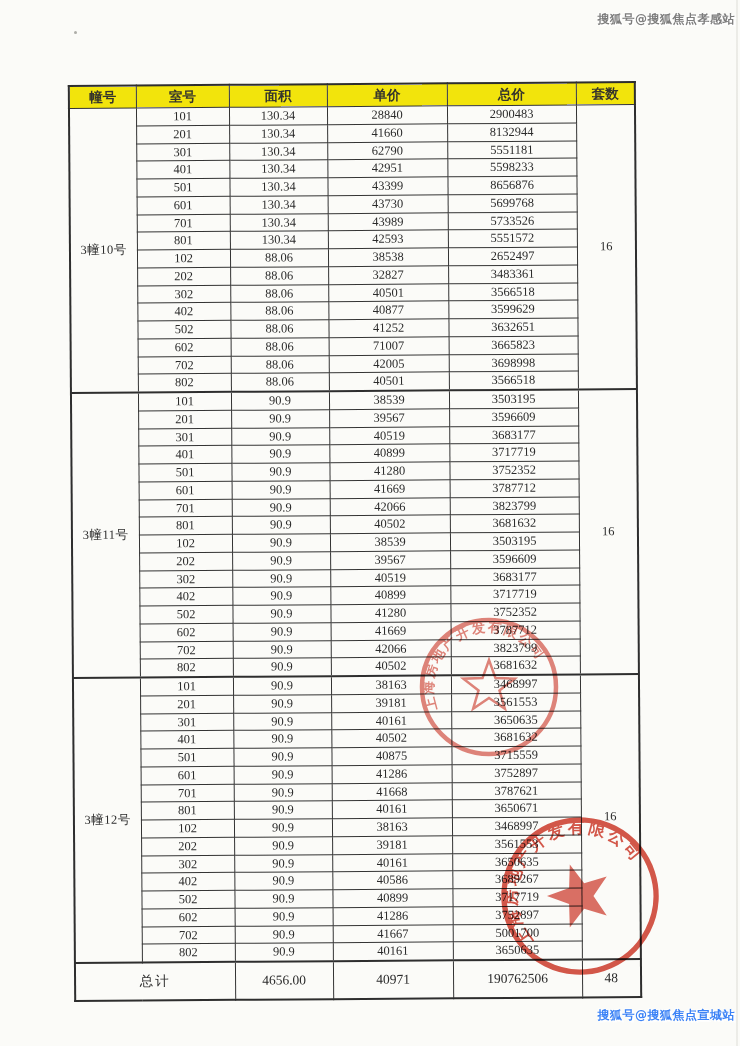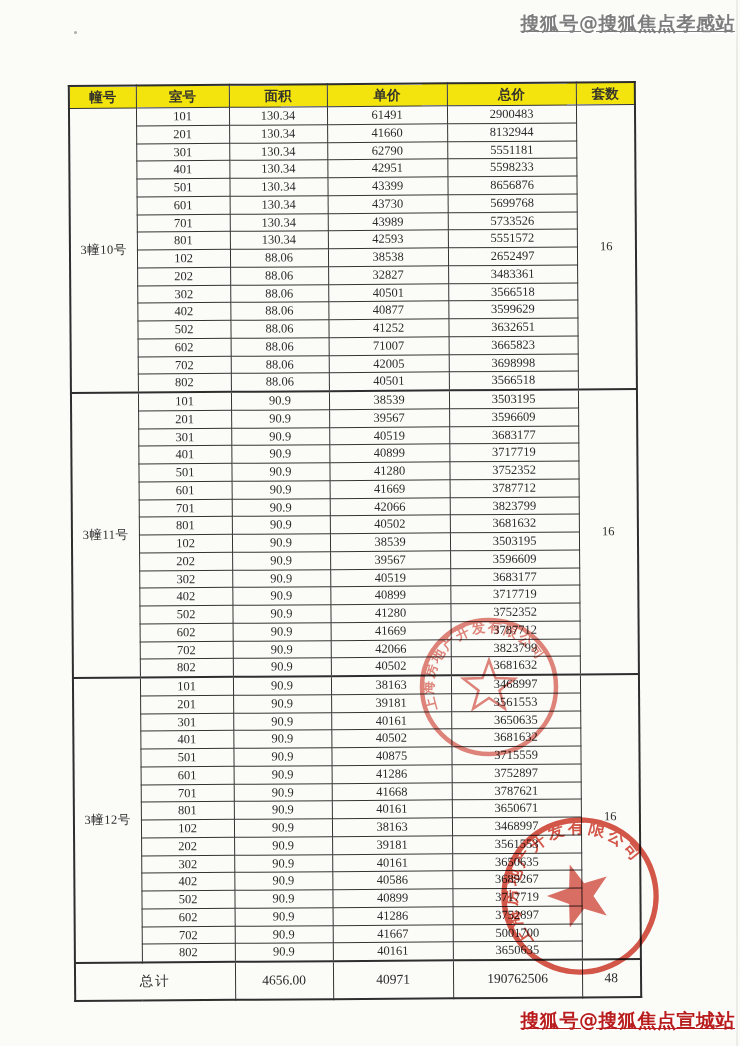--- a/index.html
+++ b/index.html
@@ -12,27 +12,26 @@
   
   .scan-edge{position:absolute;right:2px;top:0;width:2px;height:100%;
     background:linear-gradient(to bottom,#e9e9e4,#dddcd6 40%,#e9e9e4);opacity:.8;}
   .scan-speck{position:absolute;left:74px;top:31px;width:3px;height:3px;
     background:#9a9a94;border-radius:50%;opacity:.8;}
 
   
   .wm{
     position:absolute;right:5px;
     font-family:"DejaVu Sans","Liberation Sans",sans-serif;
-    font-weight:bold;font-size:19px;letter-spacing:.5px;color:#7d7d7d;
+    font-weight:bold;font-size:12px;letter-spacing:.5px;color:#7d7d7d;
     text-shadow:1px 1px 0 #ffffff,2px 2px 1px rgba(255,255,255,.9),-1px -1px 0 rgba(255,255,255,.7);
     white-space:nowrap;
-    text-decoration:underline;
   }
   .wm-top{top:11px;}
-  .wm-bottom{bottom:12px;color:#b91c1c;}
+  .wm-bottom{bottom:22px;color:#3b82f6;}
 
   
   .table-wrap{
     position:absolute;left:71px;top:83px;width:566px;
     transform:rotate(-0.4deg);transform-origin:50% 50%;
   }
   table.price{
     border-collapse:collapse;table-layout:fixed;width:566px;
     border:2px solid #2e2e2e;
   }
@@ -84,21 +83,21 @@
         <th>单价</th>
         <th>总价</th>
         <th>套数</th>
       </tr>
     </thead>
     <tbody>
         <tr>
           <td rowspan="16" class="bldg">3幢10号</td>
           <td>101</td>
           <td>130.34</td>
-          <td>61491</td>
+          <td>28840</td>
           <td>2900483</td>
           <td rowspan="16" class="units">16</td>
         </tr>
         <tr>
           <td>201</td>
           <td>130.34</td>
           <td>41660</td>
           <td>8132944</td>
         </tr>
         <tr>

